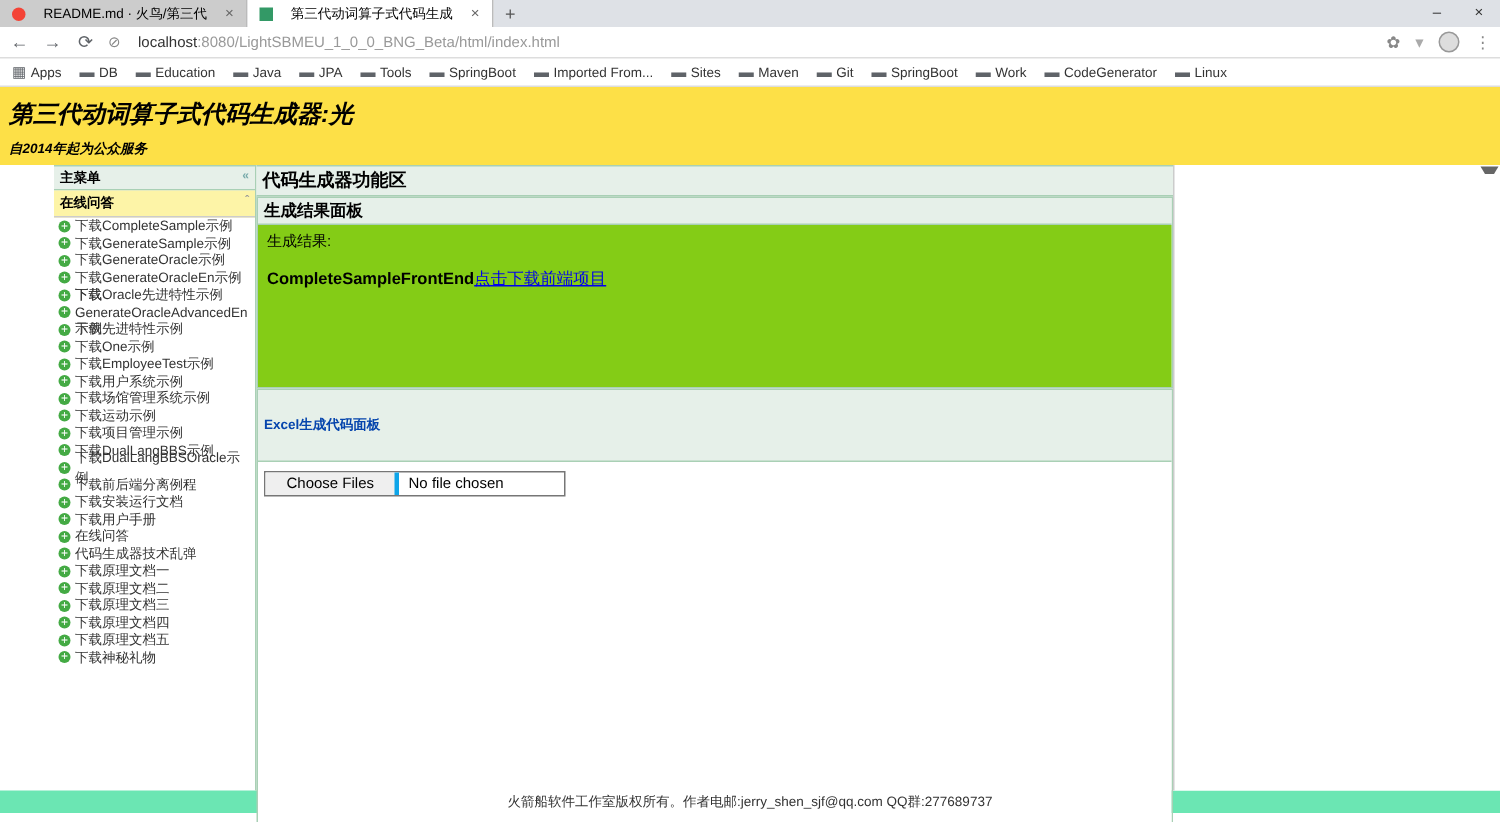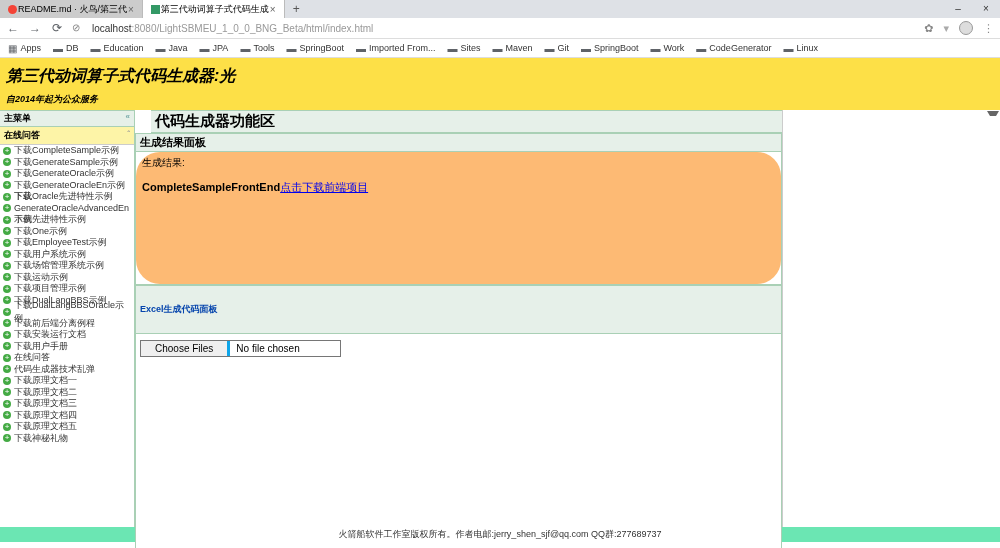--- a/index.html
+++ b/index.html
@@ -1,19 +1,19 @@
 <!DOCTYPE html>
 <html><head>
 <meta charset="utf-8">
 <style>
 * { margin: 0; padding: 0; box-sizing: border-box; font-family: Arial, "Microsoft YaHei", sans-serif; }
 body { width: 1000px; height: 548px; overflow: hidden; background: #fff; }
 
 .browser-top { height: 18px; background: #dee1e6; display: flex; align-items: center; position: relative; }
-.tab { height: 18px; display: flex; align-items: center; padding: 0 8px; font-size: 9px; border-right: 1px solid #bbb; gap: 1px; }
+.tab { height: 18px; display: flex; align-items: center; padding: 0 8px; font-size: 9px; border-right: 1px solid #bbb; gap: 12px; }
 .tab.active { background: #fff; }
 .tab.inactive { background: #ccc; }
 .fav-g { width: 9px; height: 9px; border-radius: 50%; background: #f44336; display: inline-block; }
 .fav-p { width: 9px; height: 9px; background: #396; display: inline-block; }
 .tab-close { color: #666; cursor: pointer; font-size: 10px; }
 .new-tab { padding: 0 8px; color: #555; font-size: 12px; cursor: pointer; }
 .min-close { position: absolute; right: 0; top: 0; display: flex; }
 .min-close div { width: 28px; height: 18px; text-align: center; font-size: 10px; line-height: 18px; color: #333; }
 
 .addr-bar { height: 21px; display: flex; align-items: center; padding: 0 6px; gap: 8px; border-bottom: 1px solid #ddd; }
@@ -26,34 +26,34 @@
 
 .bookmarks { height: 19px; display: flex; align-items: center; padding: 0 8px; gap: 12px; border-bottom: 1px solid #ddd; font-size: 9px; }
 .bm { display: flex; align-items: center; gap: 3px; color: #333; cursor: pointer; }
 .folder { color: #5f6368; font-size: 10px; }
 
 .header { background: #fde047; padding: 8px 6px 4px; font-style: italic; }
 .header h1 { font-size: 16px; font-weight: bold; }
 .header .sub { font-size: 9px; margin-top: 6px; font-weight: bold; }
 
 .main { display: flex; height: 417px; }
-.sidebar { width: 135px; border-right: 1px solid #a9d0b5; display: flex; flex-direction: column; }
+.sidebar { width: 135px; border-right: 1px solid #a9d0b5; display: flex; flex-direction: column; margin-left: 36px; }
 .panel-title { background: #e6f0e9; border-bottom: 1px solid #a9d0b5; border-top: 1px solid #a9d0b5; font-size: 9px; padding: 1px 4px; color: #000; font-weight: bold; position: relative; }
 .panel-title .collapse { position: absolute; right: 4px; color: #7aa; cursor: pointer; font-size: 8px; }
 .panel-sub { background: #fdf4a7; border-bottom: 1px solid #ccc; font-size: 9px; padding: 2px 4px; font-weight: bold; position: relative; }
 .panel-sub .collapse { position: absolute; right: 4px; color: #999; cursor: pointer; font-size: 8px; }
 .menu-list { overflow-y: auto; flex: 1; }
 .menu-item { display: flex; align-items: center; gap: 3px; font-size: 9px; padding: 0 3px; height: 11.5px; cursor: pointer; color: #333; }
 .plus-icon { width: 8px; height: 8px; border-radius: 50%; background: #4a4; color: #fff; font-size: 8px; line-height: 8px; text-align: center; flex-shrink: 0; }
 
 .content { flex: 1; display: flex; flex-direction: column; }
-.content-title { background: #e6f0e9; border-bottom: 1px solid #a9d0b5; border-top: 1px solid #a9d0b5; font-size: 15px; padding: 1px 4px; font-weight: bold; margin-left: 16px; }
+.content-title { background: #e6f0e9; border-bottom: 1px solid #a9d0b5; border-top: 1px solid #a9d0b5; font-size: 12px; padding: 1px 4px; font-weight: bold; }
 .result-panel { border: 1px solid #a9d0b5; margin: 0; }
 .result-header { background: #e6f0e9; border-bottom: 1px solid #a9d0b5; font-size: 11px; padding: 1px 4px; font-weight: bold; }
-.result-body { padding: 4px 6px; height: 132px; font-size: 10px; background: #fdba74; border-radius: 24px; }
+.result-body { padding: 4px 6px; height: 108px; font-size: 10px; background: #84cc16; }
 .result-body .rh { font-weight: normal; margin-bottom: 10px; }
 .result-body .rline { font-weight: bold; font-size: 11px; }
 .result-body a { color: #0000ee; text-decoration: underline; font-weight: normal; }
 .excel-panel { border: 1px solid #a9d0b5; }
 .excel-header { background: #e6f0e9; border-bottom: 1px solid #a9d0b5; font-size: 9px; padding: 17px 4px; color: #0645ad; font-weight: bold; }
 .excel-body { padding: 4px; height: 265px; background: #fff; }
 .file-input { display: inline-flex; border: 1px solid #767676; font-size: 10px; }
 .file-btn { background: #efefef; padding: 2px 14px; border-right: 3px solid #0ea5e9; }
 .file-txt { padding: 2px 6px; width: 110px; }
 

